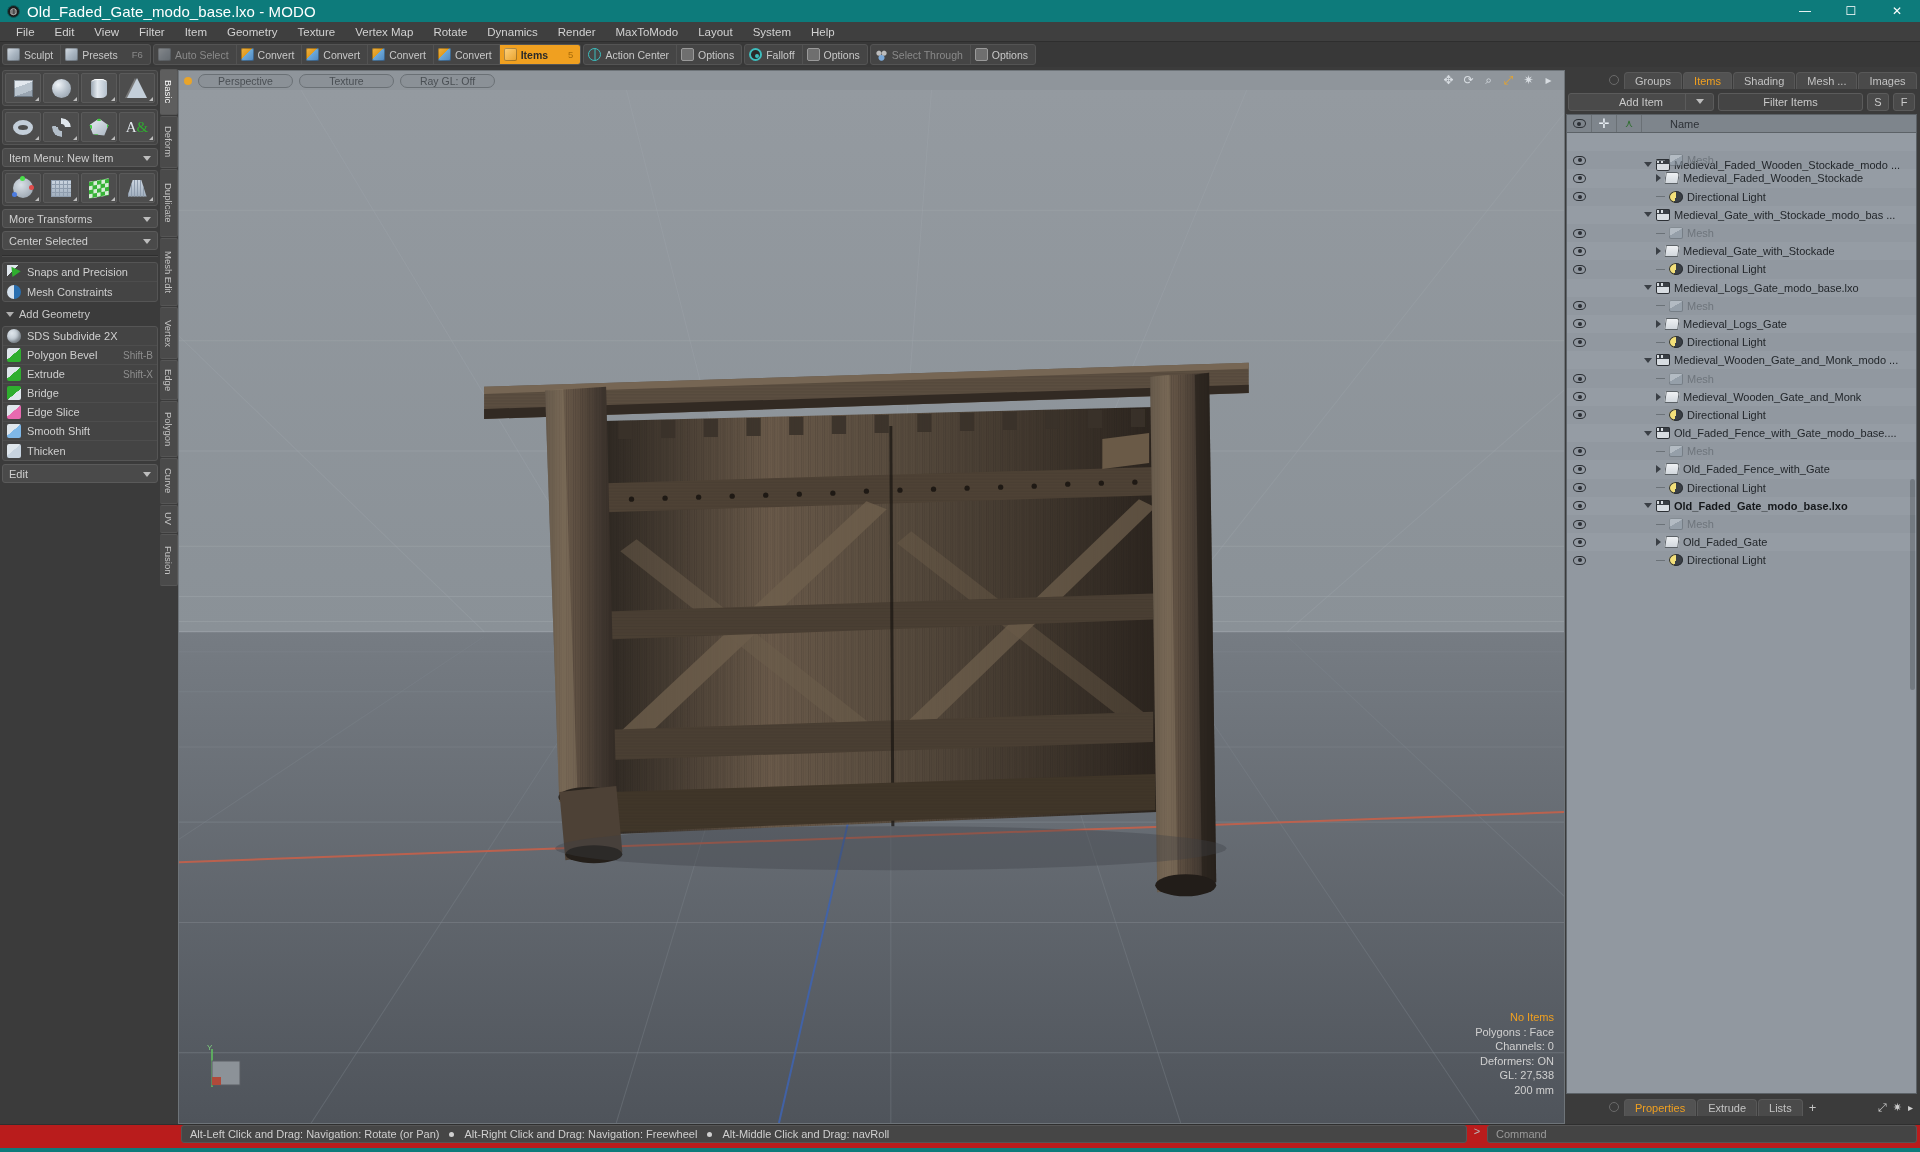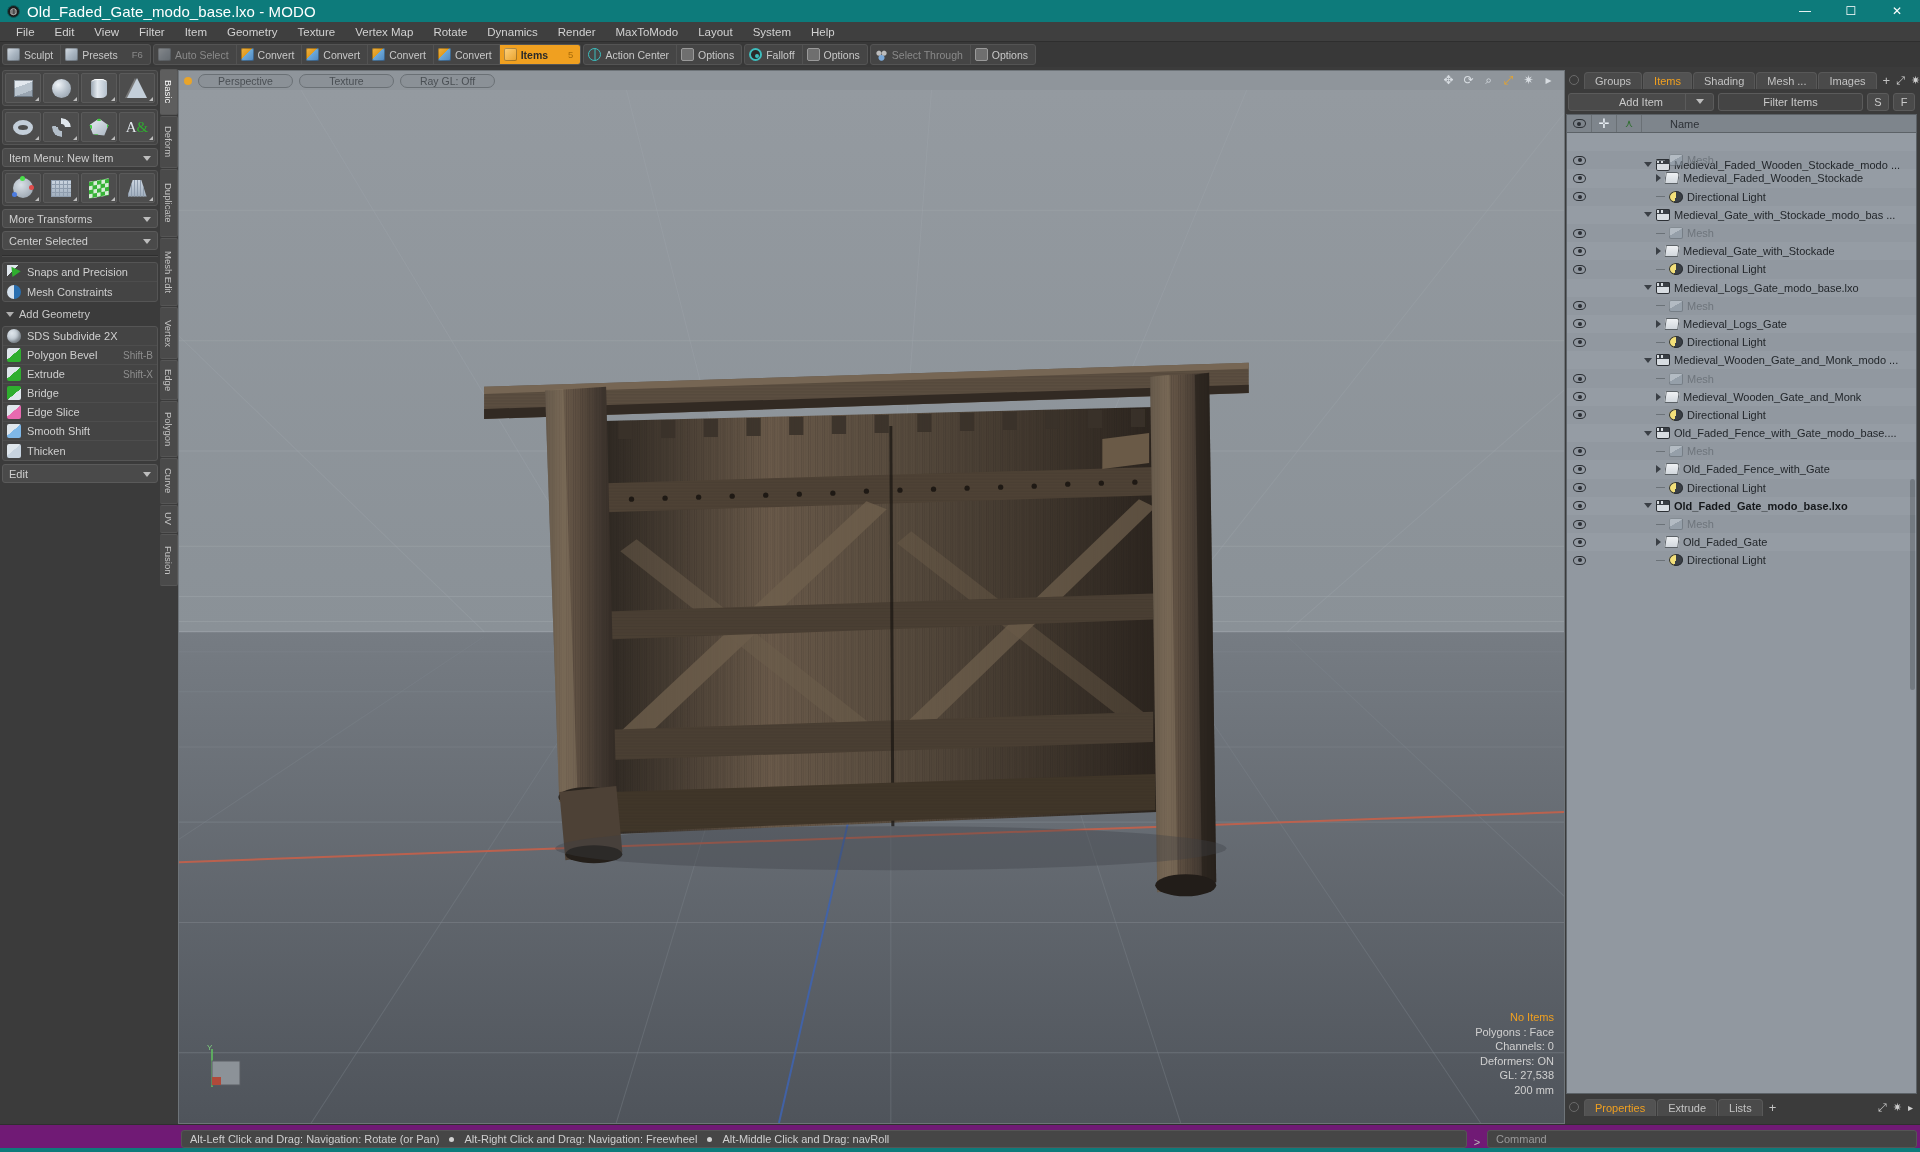--- a/index.html
+++ b/index.html
@@ -211,21 +211,21 @@
   }
   .info-block .hl { color:#f0a020; }
   .gizmo {
     position:absolute; left:22px; bottom:30px; width:44px; height:50px;
   }
 
   
   .rightpanel { width:355px; flex:0 0 355px; background:#3b3b3b; display:flex; flex-direction:column;
                 padding:3px 3px 0 1px; gap:3px; min-height:0; }
   .rp-sec { background:#3b3b3b; display:flex; flex-direction:column; min-height:0; }
-  .rp-tabs { height:19px; display:flex; align-items:flex-end; gap:1px; position:relative; flex:0 0 19px; }
+  .rp-tabs { height:19px; display:flex; align-items:flex-end; gap:1px; position:relative; flex:0 0 19px;margin-left:40px; }
   .rp-tabdot { width:10px;height:10px;border-radius:50%;border:1px solid #6a6a6a;margin:0 4px 4px 3px;flex:0 0 10px;}
   .rp-tab {
     height:17px; padding:0 10px; background:#4a4a4a; color:#c3c3c3; font-size:11px;
     border:1px solid #585858; border-bottom:none; border-radius:4px 4px 0 0;
     display:flex; align-items:center; white-space:nowrap;
   }
   .rp-tab.sel { background:#525252; color:#f0a020; }
   .rp-tab-add { color:#c3c3c3; font-size:13px; padding:0 5px; line-height:17px; }
   .rp-tabicons { margin-left:auto; display:flex; align-items:center; gap:6px; padding:0 4px 2px 0;}
 
@@ -277,21 +277,21 @@
   .tlabel.dimmed { color:#6e757c; }
   .tlabel.bold { font-weight:bold; color:#14171a; }
   .tscroll { position:absolute; right:1px; top:0; width:5px; bottom:0; }
   .tscroll i { position:absolute; left:0; width:5px; border-radius:3px; background:rgba(40,45,50,.28);}
 
   .rp-props { flex:0 0 auto; height:auto; display:flex; flex-direction:column; }
   .props-body { height:8px; }
 
   
   .statusbar {
-    height:24px; flex:0 0 24px; background:#701a75; display:flex; align-items:flex-end; gap:4px;
+    height:24px; flex:0 0 24px; background:#b91c1c; display:flex; align-items:flex-start; gap:4px;
     padding:0 3px; border-top:1px solid #2f2f2f;
   }
   .sb-hint {
     flex:1 1 auto; height:18px; background:#464646; border:1px solid #555; border-radius:3px;
     color:#cfcfcf; font-size:11px; display:flex; align-items:center; padding:0 8px; gap:6px;
   }
   .sb-dot { width:5px;height:5px;border-radius:50%;background:#d0d0d0;display:inline-block;margin:0 4px;}
   .sb-cmdarrow { width:12px; color:#bbb; font-size:11px; text-align:center; }
   .sb-cmd {
     flex:0 0 430px; height:18px; background:#444; border:1px solid #555; border-radius:3px;

